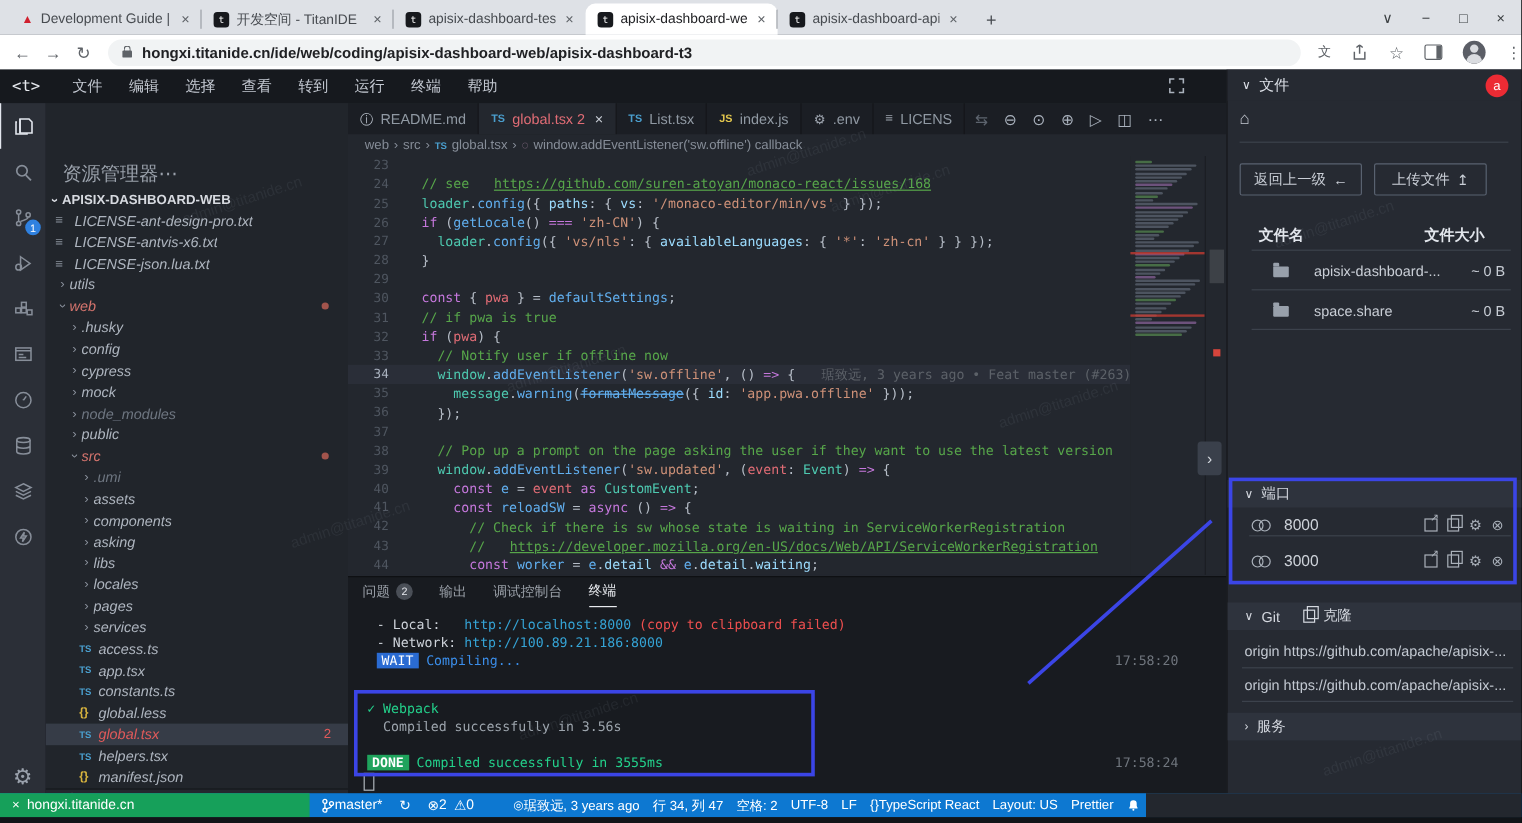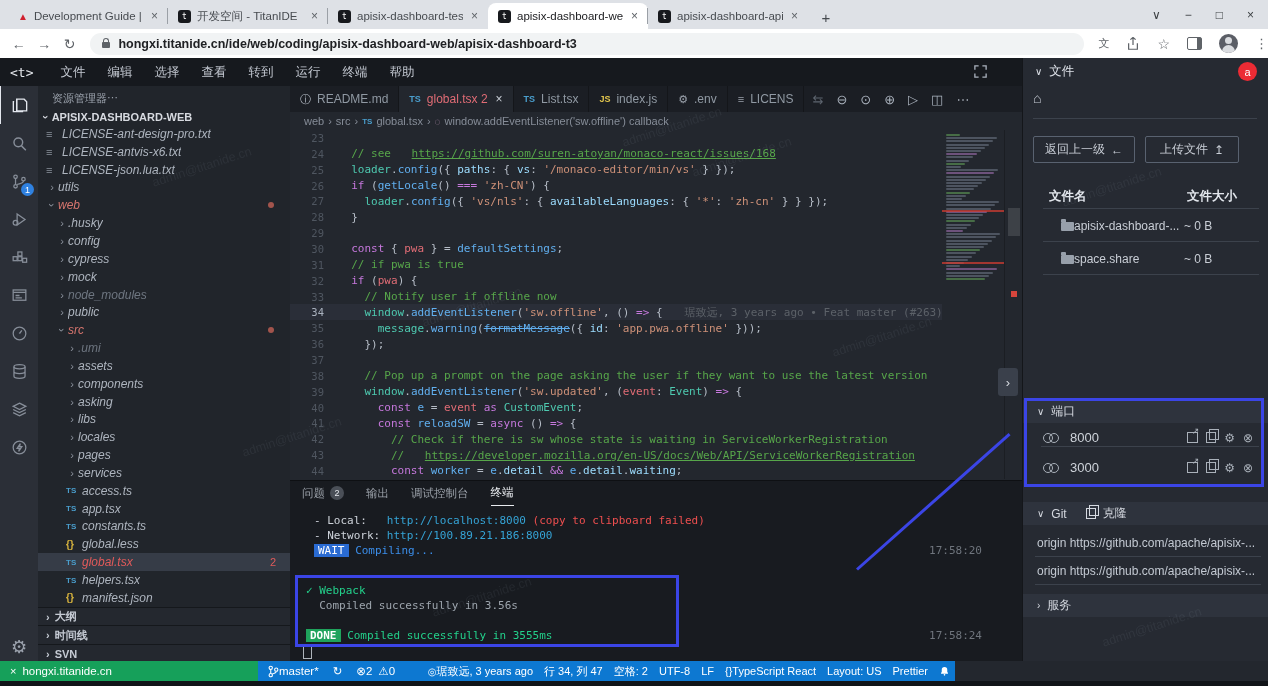--- a/index.html
+++ b/index.html
@@ -38,21 +38,21 @@
   #fullscreen{position:absolute;right:34px;top:6px;}
   
   #abar{left:0;top:86px;width:38px;height:575px;background:#2b2f37;display:flex;flex-direction:column;align-items:center;}
   .act-item{width:38px;height:38px;display:flex;align-items:center;justify-content:center;position:relative;color:#878e99;}
   .act-item.active{color:#e3e7ee;border-left:2px solid #e3e7ee;}
   .act-badge{position:absolute;right:4px;bottom:4px;min-width:13px;height:13px;border-radius:7px;background:#2f81e0;
              color:#fff;font-size:9px;display:flex;align-items:center;justify-content:center;}
   #act-gear{position:absolute;left:0;bottom:8px;width:38px;text-align:center;color:#9aa1ac;font-size:18px;}
   
   #sidebar{left:38px;top:86px;width:252px;height:575px;background:#21252b;color:#aeb5bf;overflow:hidden;}
-  #exp-head{display:flex;justify-content:flex-start;padding:5px 12px 3px 14px;font-size:11px;color:#9aa1ab;}
+  #exp-head{display:flex;justify-content:flex-start;padding:5px 12px 3px 14px;font-size:16px;color:#9aa1ab;margin-top:44px;}
   #root-row{display:flex;align-items:center;gap:4px;padding:2px 0 2px 6px;font-size:11px;font-weight:bold;color:#d7dae0;}
   .trow{height:17.85px;display:flex;align-items:center;font-size:12px;position:relative;}
   .trow .chev{width:12px;text-align:center;color:#8a919c;font-size:11px;flex:none;}
   .chev.open{display:inline-block;transform:rotate(90deg);}
   .fico{flex:none;width:16px;font-size:8px;font-weight:bold;text-align:left;}
   .fico.ts{color:#4a9ecd;} .fico.braces{color:#d8b43e;font-size:10px;}
   .fico.list{color:#8a919c;font-size:11px;}
   .trow .lbl{white-space:nowrap;overflow:hidden;font-style:italic;}
   .trow.dim .lbl{color:#6e7681;}
   .trow.modified .lbl{color:#d6756e;}
@@ -124,21 +124,21 @@
   #rpanel{left:1022px;top:58px;width:246px;height:603px;background:#262a32;color:#c9ced6;border-left:1px solid #14161a;}
   #rp-head{height:26px;display:flex;align-items:center;gap:7px;padding-left:12px;font-size:12.5px;color:#dde1e8;background:#262a32;}
   #rp-badge{position:absolute;right:12px;top:4px;width:19px;height:19px;border-radius:50%;background:#ec2b34;
             color:#fff;font-size:11px;display:flex;align-items:center;justify-content:center;}
   .rp-div{position:absolute;left:10px;width:224px;height:1px;background:#3c424c;}
   .rp-btn{position:absolute;height:25px;border:1px solid #596270;border-radius:2px;color:#c9ced6;font-size:12px;
           display:flex;align-items:center;justify-content:center;gap:6px;background:transparent;}
   .rp-th{font-size:12.5px;font-weight:bold;color:#e2e6ec;}
   .i-folder{width:13px;height:9px;background:#98a0ab;border-radius:1px;position:relative;display:inline-block;}
   .i-folder::before{content:"";position:absolute;top:-3px;left:0;width:5px;height:3px;background:#98a0ab;border-radius:1px 1px 0 0;}
-  .rp-row{position:absolute;left:26px;display:flex;align-items:center;gap:0;font-size:12px;color:#c9ced6;padding-left:12px;}
+  .rp-row{position:absolute;left:26px;display:flex;align-items:center;gap:21px;font-size:12px;color:#c9ced6;padding-left:12px;}
   .rp-sechead{position:absolute;left:0;width:246px;height:23px;background:#2e333d;display:flex;align-items:center;
               gap:7px;padding-left:14px;box-sizing:border-box;font-size:12px;color:#d5d9e0;}
   .port-row{position:absolute;left:20px;width:210px;display:flex;align-items:center;font-size:13px;color:#ced3da;}
   .port-icons{margin-left:auto;display:flex;align-items:center;gap:8px;color:#aab1ba;font-size:12px;}
   .i-link{width:15px;height:9px;position:relative;display:inline-block;flex:none;}
   .i-link::before,.i-link::after{content:"";position:absolute;top:0;width:8px;height:8px;border:1px solid #aab1ba;border-radius:50%;}
   .i-link::before{left:0;} .i-link::after{left:6px;}
   .i-ext{width:9px;height:9px;border:1px solid currentColor;position:relative;display:inline-block;}
   .i-ext::after{content:"↗";position:absolute;right:-2px;top:-7px;font-size:9px;}
   .i-copy{position:relative;width:8px;height:9px;border:1px solid currentColor;display:inline-block;}

